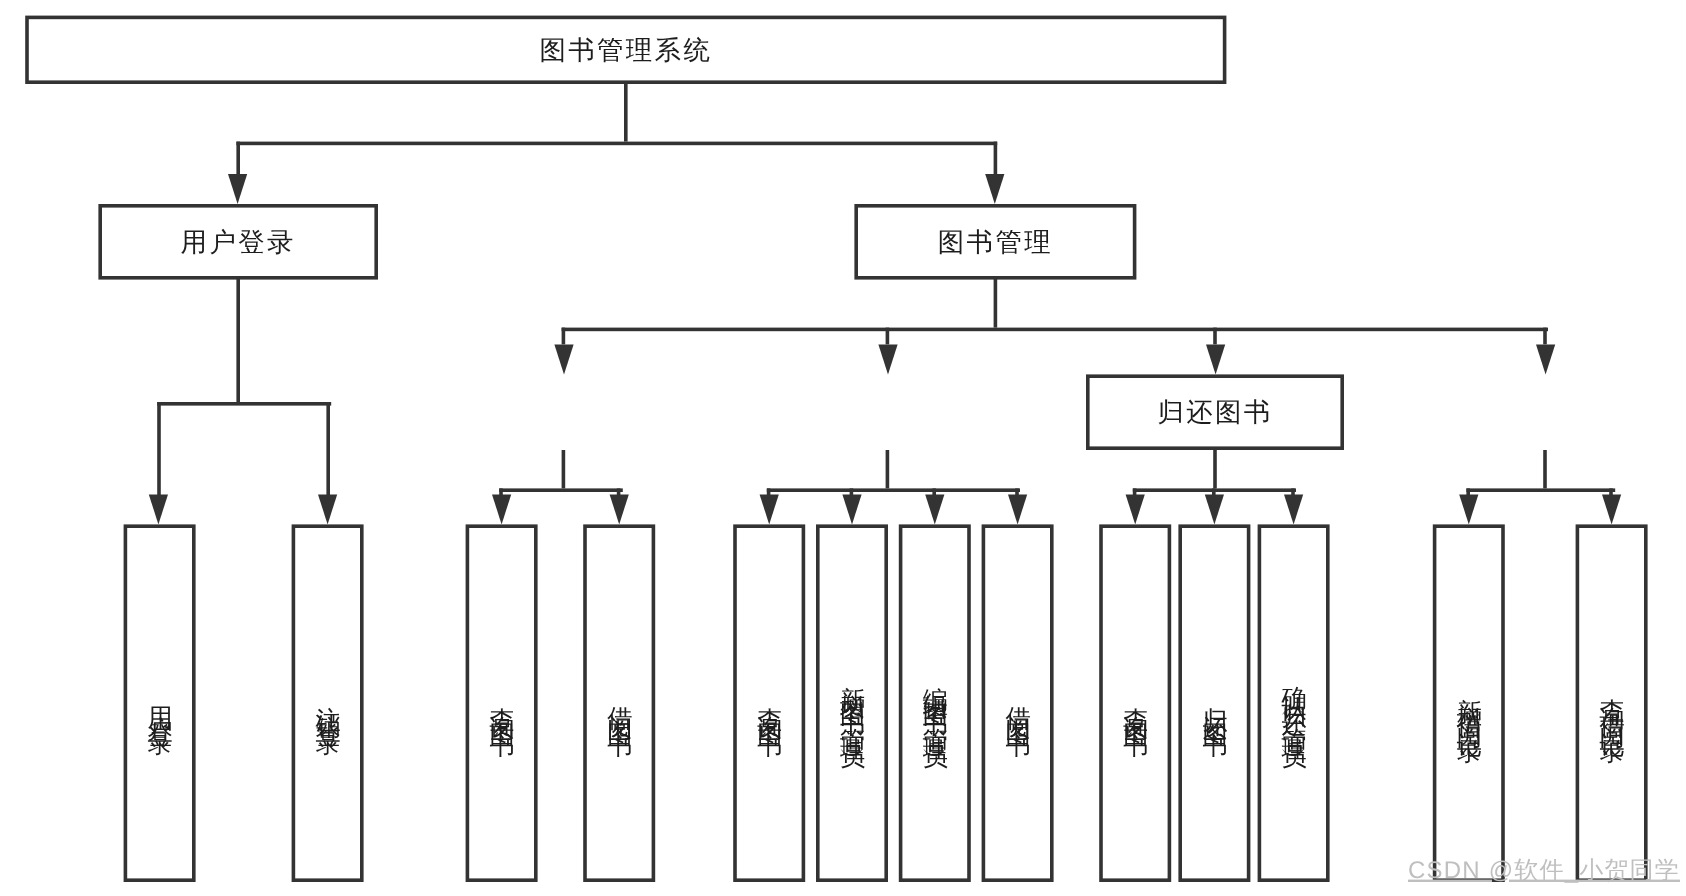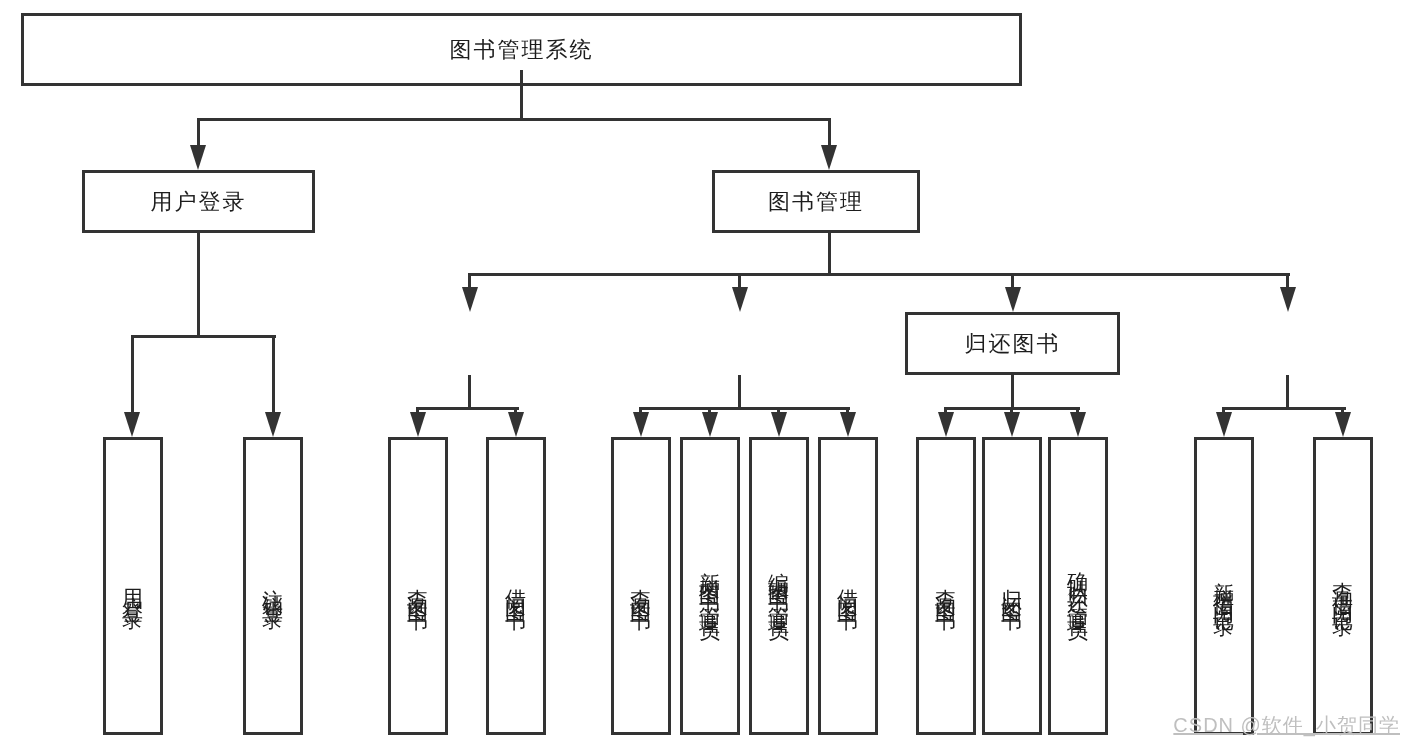--- a/index.html
+++ b/index.html
@@ -33,31 +33,31 @@
   .watermark{
     position:absolute;left:1160px;top:712px;width:240px;text-align:right;
     font-size:20px;color:var(--watermark);letter-spacing:1px;white-space:nowrap;text-decoration:underline;
   }
 </style>
 </head>
 <body>
 
 <div class="canvas">
 
-  <div class="box" style="left:21px;top:13px;width:1001px;height:73px;">图书管理系统</div>
+  <div class="box" style="left:21px;top:13px;width:1001px;height:57px;">图书管理系统</div>
 
   <div class="vline" style="left:520px;top:70px;height:48px;"></div>
   <div class="hline" style="left:197px;top:118px;width:634px;"></div>
   <div class="vline" style="left:197px;top:118px;height:32px;"></div>
   <div class="arrow" style="left:190px;top:145px;"></div>
   <div class="vline" style="left:828px;top:118px;height:32px;"></div>
   <div class="arrow" style="left:821px;top:145px;"></div>
 
   <div class="box" style="left:82px;top:170px;width:233px;height:63px;">用户登录</div>
-  <div class="box" style="left:712px;top:170px;width:208px;height:63px;">图书管理</div>
+  <div class="box" style="left:712px;top:170px;width:235px;height:63px;">图书管理</div>
 
   <div class="vline" style="left:197px;top:232px;height:103px;"></div>
   <div class="hline" style="left:131px;top:335px;width:145px;"></div>
   <div class="vline" style="left:131px;top:335px;height:78px;"></div>
   <div class="arrow" style="left:124px;top:412px;"></div>
   <div class="vline" style="left:272px;top:335px;height:78px;"></div>
   <div class="arrow" style="left:265px;top:412px;"></div>
 
   <div class="vline" style="left:828px;top:232px;height:41px;"></div>
   <div class="hline" style="left:468px;top:273px;width:822px;"></div>

